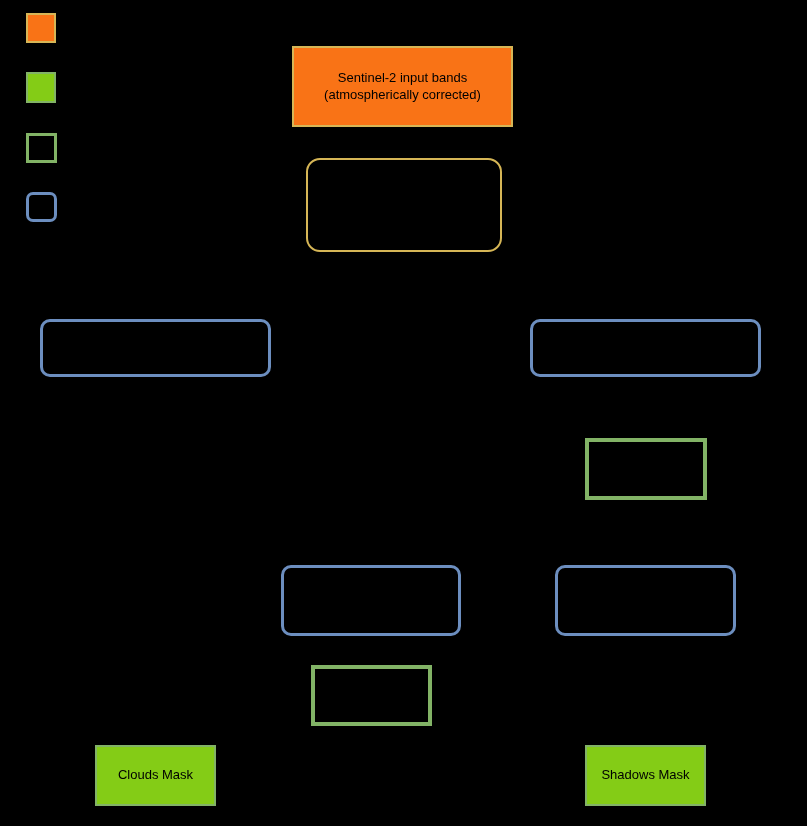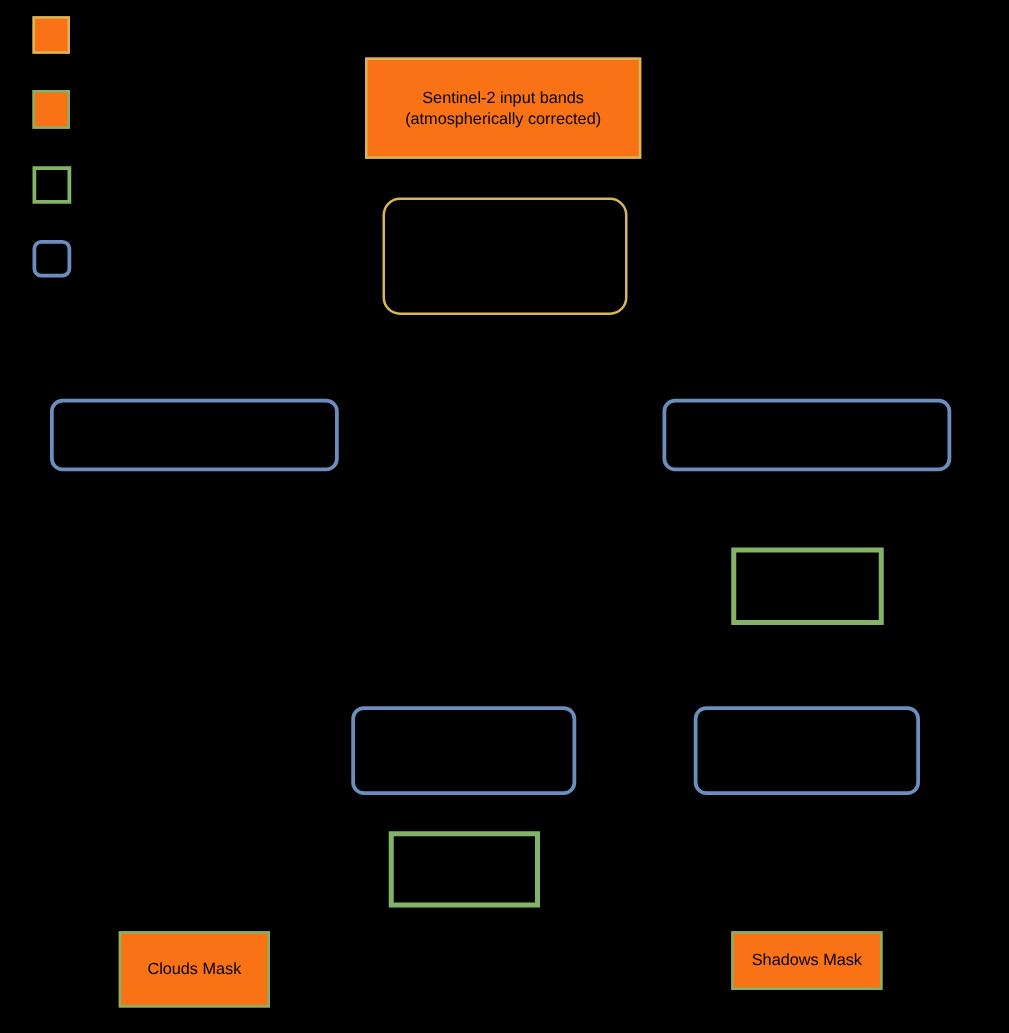--- a/index.html
+++ b/index.html
@@ -24,21 +24,21 @@
     text-align: center;
     font-size: 13px;
     line-height: 1.25;
     color: #000000;
   }
   .cream-filled {
     background: #f97316;
     border: 2px solid #D6B656;
   }
   .green-filled {
-    background: #f97316;
+    background: #84cc16;
     border: 2px solid #82B366;
   }
   .green-outline {
     background: transparent;
     border: 4px solid #82B366;
   }
   .green-outline-thin {
     background: transparent;
     border: 3px solid #82B366;
   }
@@ -81,17 +81,17 @@
   <div class="node green-outline" style="left:585px; top:438px; width:122px; height:62px;"></div>
 
   <div class="node blue-outline" style="left:281px; top:565px; width:180px; height:71px;"></div>
   <div class="node blue-outline" style="left:555px; top:565px; width:181px; height:71px;"></div>
 
   <div class="node green-outline" style="left:311px; top:665px; width:121px; height:61px;"></div>
 
   <div class="node green-filled" style="left:95px; top:745px; width:121px; height:61px;">
     <span>Clouds Mask</span>
   </div>
-  <div class="node green-filled" style="left:585px; top:745px; width:121px; height:47px;">
+  <div class="node green-filled" style="left:585px; top:745px; width:121px; height:61px;">
     <span>Shadows Mask</span>
   </div>
 
 </div>
 
 </body></html>

